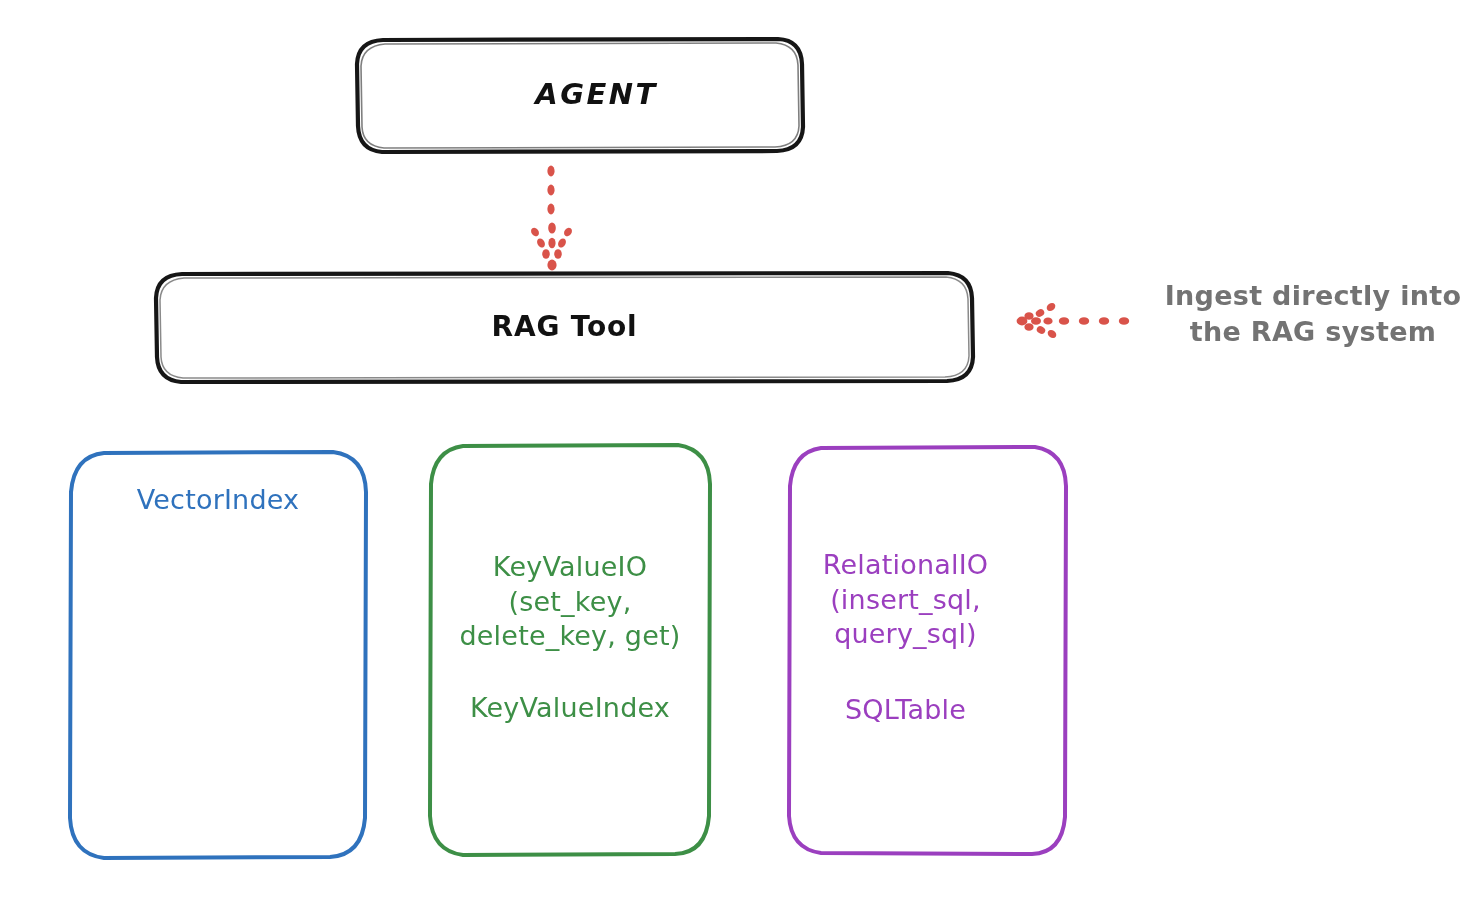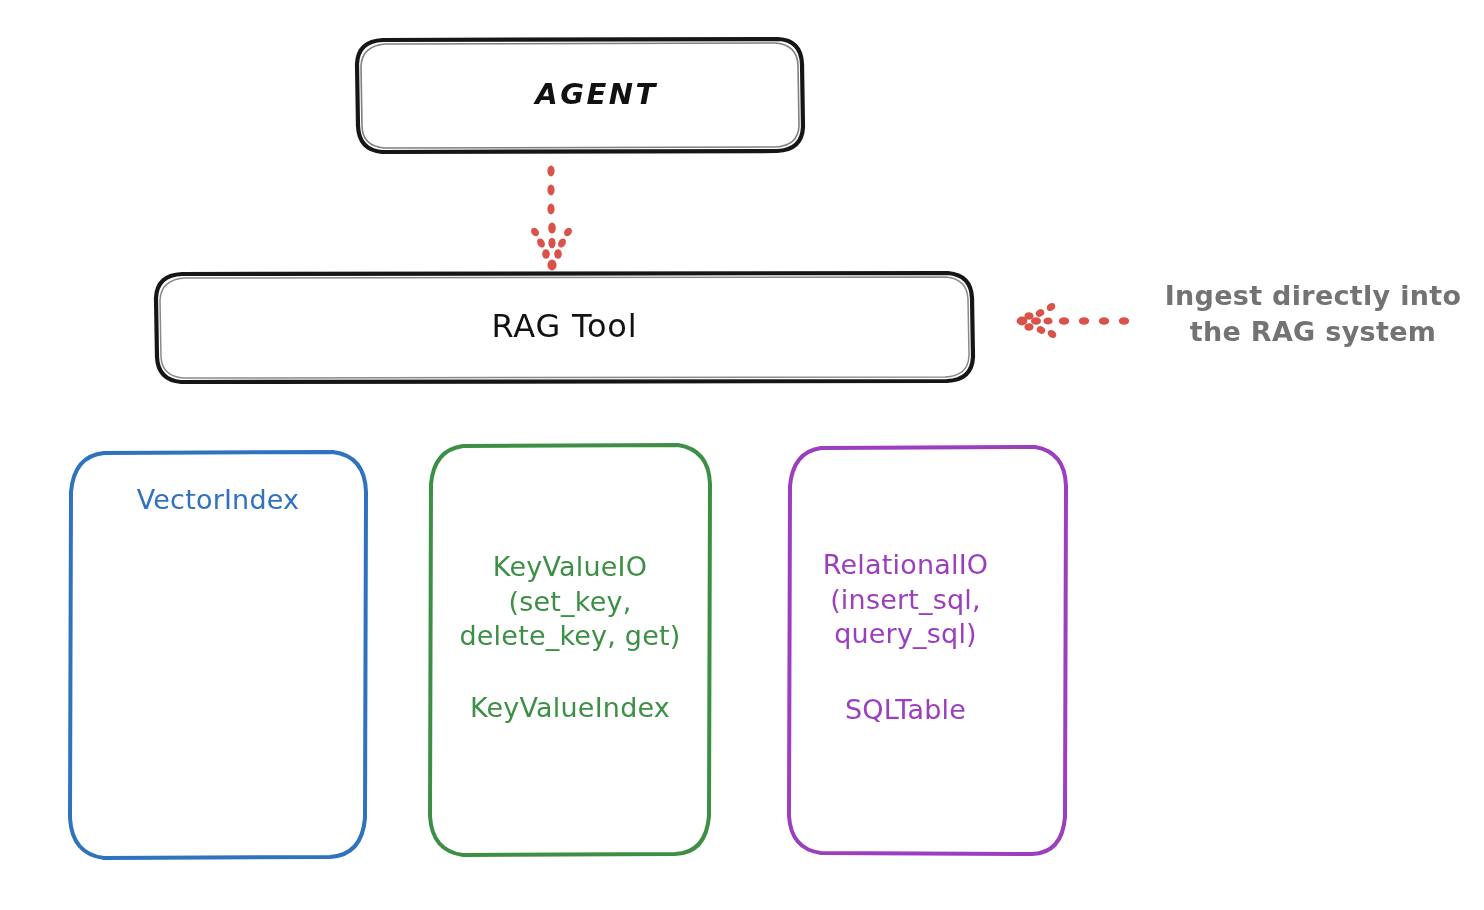--- a/index.html
+++ b/index.html
@@ -52,23 +52,23 @@
     font-family: "DejaVu Sans", sans-serif;
   }
 
   
   #node-ragtool {
     left: 156px; top: 272px;
     width: 817px; height: 110px;
     justify-content: center;
   }
   #node-ragtool .node-label {
-    font-size: 32px;
+    font-size: 28px;
     color: #111111;
-    font-weight: 400;
+    font-weight: 700;
     letter-spacing: 0.8px;
   }
 
   
   #node-vector  { left: 70px;  top: 452px; width: 296px; height: 406px; }
   #node-keyvalue{ left: 430px; top: 445px; width: 280px; height: 308px; }
   #node-relational{ left: 767px; top: 447px; width: 277px; height: 407px; }
 
   #node-vector .node-api,  #node-vector .node-index   { color: #2f72bd; }
   #node-keyvalue .node-api,#node-keyvalue .node-index { color: #3d8f46; }

